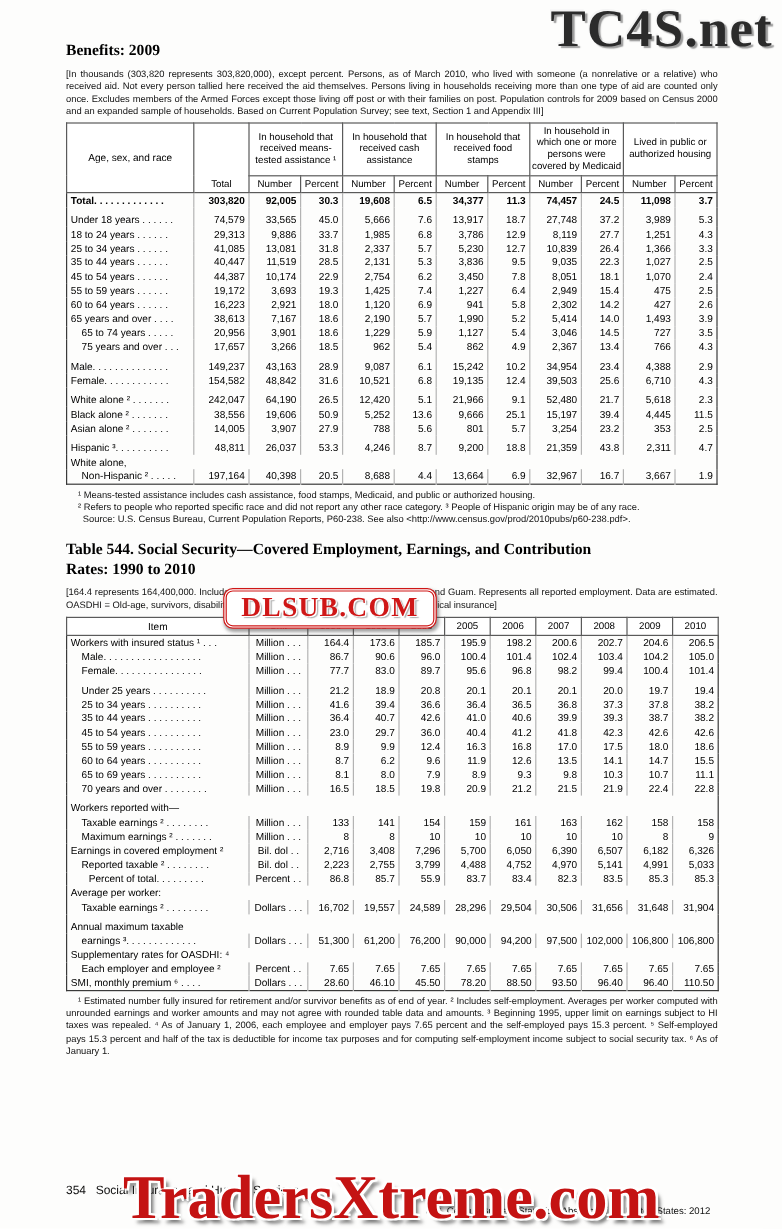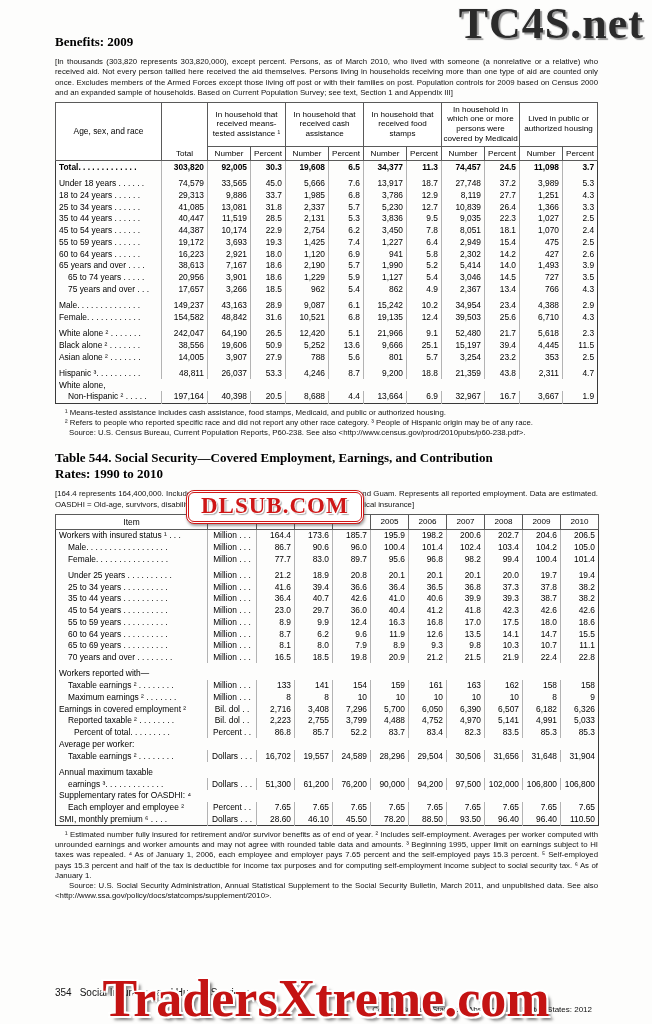--- a/index.html
+++ b/index.html
@@ -592,21 +592,21 @@
             <td class="num">4,970</td>
             <td class="num">5,141</td>
             <td class="num">4,991</td>
             <td class="num">5,033</td>
           </tr>
           <tr>
             <td class="lbl ind2">Percent of total. . . . . . . . .</td>
             <td class="unit">Percent . .</td>
             <td class="num">86.8</td>
             <td class="num">85.7</td>
-            <td class="num">52.2</td>
+            <td class="num">55.9</td>
             <td class="num">83.7</td>
             <td class="num">83.4</td>
             <td class="num">82.3</td>
             <td class="num">83.5</td>
             <td class="num">85.3</td>
             <td class="num">85.3</td>
           </tr>
           <tr>
             <td class="lbl" colspan="11">Average per worker:</td>
           </tr>
@@ -666,21 +666,20 @@
             <td class="num">93.50</td>
             <td class="num">96.40</td>
             <td class="num">96.40</td>
             <td class="num">110.50</td>
           </tr>
         </tbody>
     </table>
 
     <div class="fnotes">
       <p class="fn">¹ Estimated number fully insured for retirement and/or survivor benefits as of end of year. ² Includes self-employment. Averages per worker computed with unrounded earnings and worker amounts and may not agree with rounded table data and amounts. ³ Beginning 1995, upper limit on earnings subject to HI taxes was repealed. ⁴ As of January 1, 2006, each employee and employer pays 7.65 percent and the self-employed pays 15.3 percent. ⁵ Self-employed pays 15.3 percent and half of the tax is deductible for income tax purposes and for computing self-employment income subject to social security tax. ⁶ As of January 1.</p>
-      <p class="src">Source: U.S. Social Security Administration, Annual Statistical Supplement to the Social Security Bulletin, March 2011, and unpublished data. See also &lt;http://www.ssa.gov/policy/docs/statcomps/supplement/2010&gt;.</p>
     </div>
 
   </div>
 
   <div class="footer-line">
     <span class="pg">354</span><span>Social Insurance and Human Services</span>
   </div>
   <div class="footer-credit">U.S. Census Bureau, Statistical Abstract of the United States: 2012</div>
 
   <div class="wm-mid">

